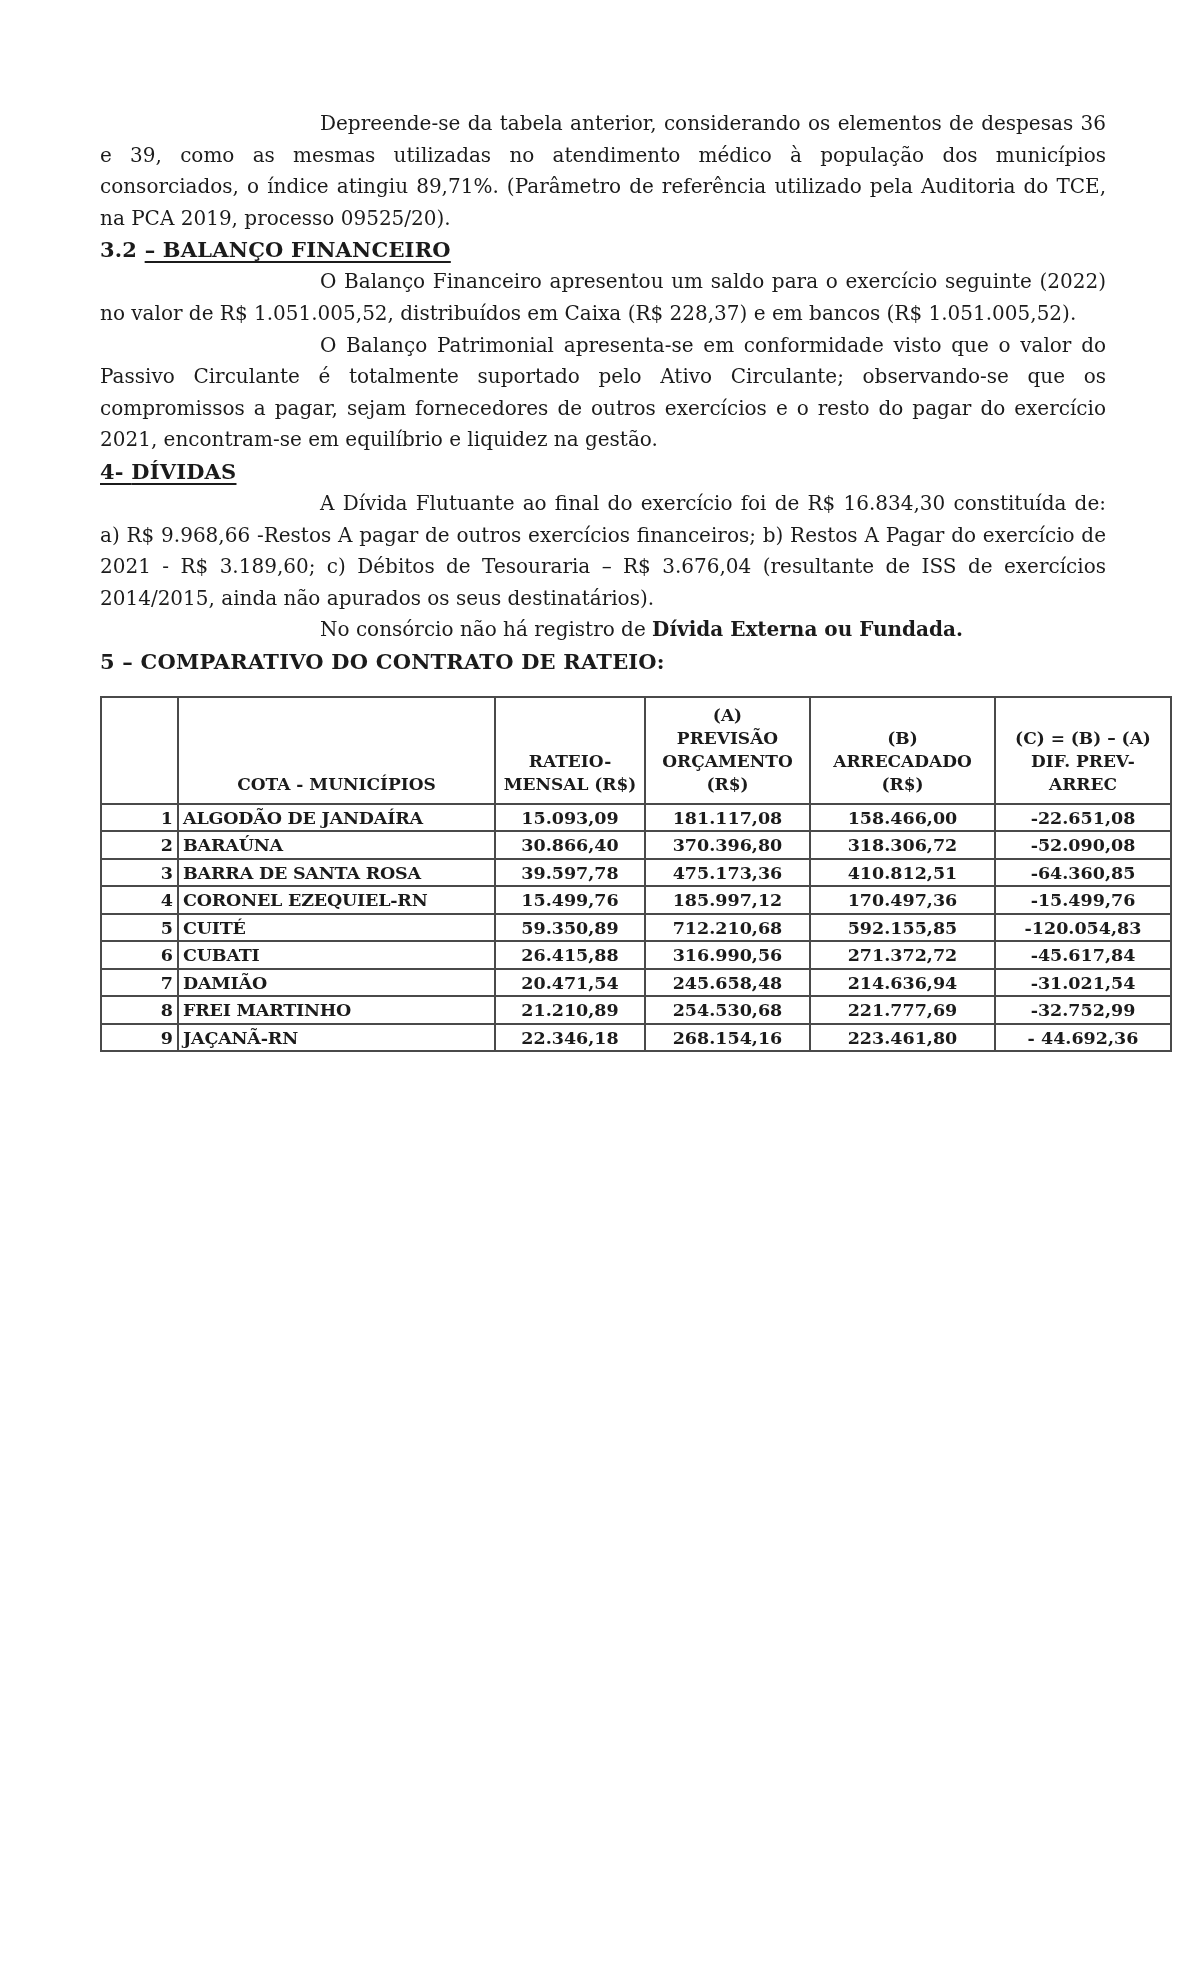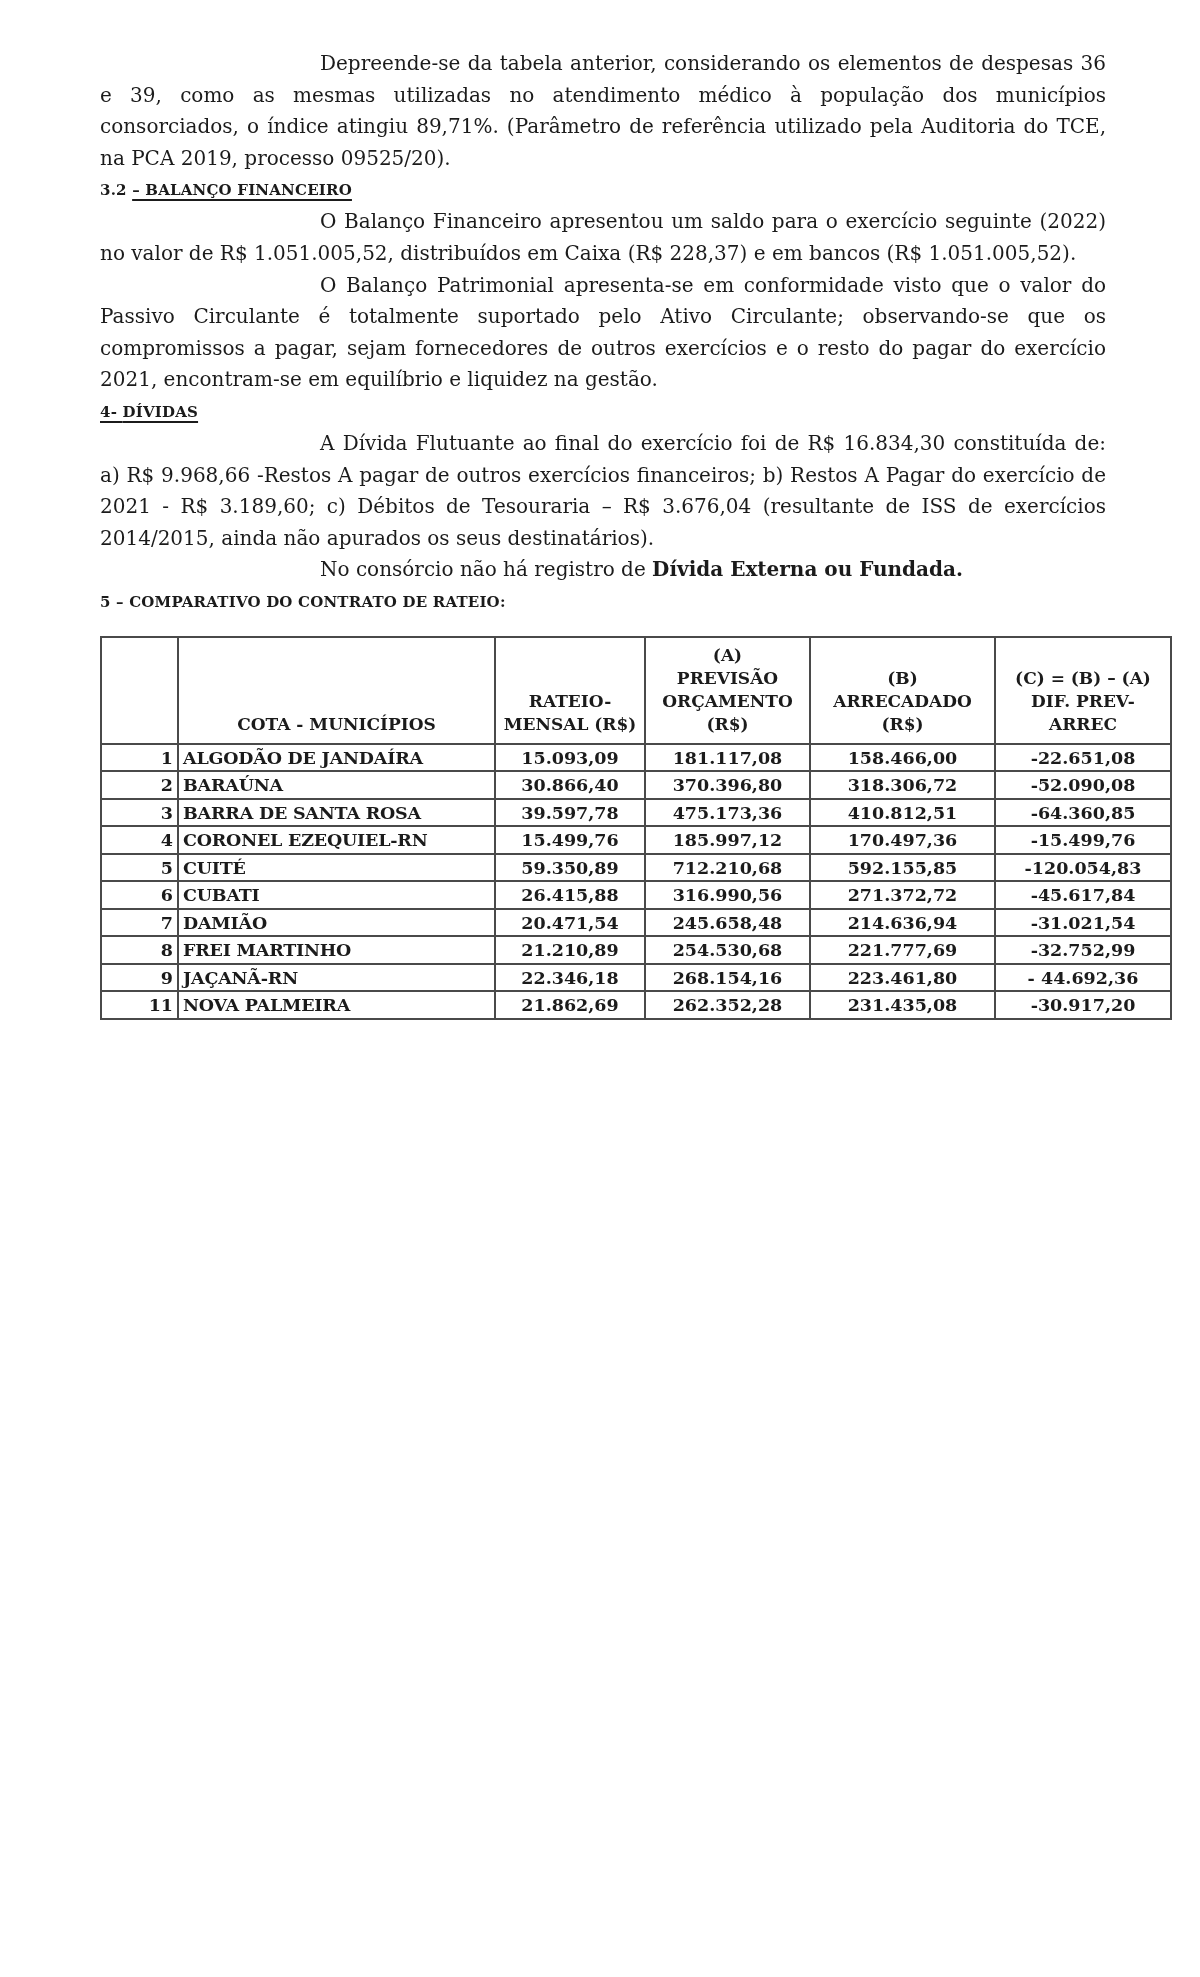--- a/index.html
+++ b/index.html
@@ -9,35 +9,35 @@
     color: #1b1b1b;
     -webkit-font-smoothing: antialiased;
   }
   .page {
     position: relative;
     width: 1200px;
     height: 1977px;
     background: #ffffff;
     overflow: hidden;
     box-sizing: border-box;
-    padding: 48px 0 0 100px;
+    padding: 108px 0 0 100px;
   }
   .textblock { width: 1006px; }
 
   p.par {
     margin: 0;
     font-size: 20px;
     line-height: 31.6px;
     text-align: justify;
     text-indent: 220px;
   }
 
   h2.sec {
     margin: 0;
-    font-size: 15px;
+    font-size: 21px;
     line-height: 32px;
     font-weight: bold;
     letter-spacing: 0.2px;
   }
   .uline {
     text-decoration: underline;
     text-decoration-thickness: 2px;
     text-underline-offset: 4px;
   }
   .m-h32 { margin-top: 95px; }
@@ -195,23 +195,15 @@
           <td class="c-val">-32.752,99</td>
         </tr>
         <tr>
           <td class="c-num">9</td>
           <td class="c-name">JAÇANÃ-RN</td>
           <td class="c-val">22.346,18</td>
           <td class="c-val">268.154,16</td>
           <td class="c-val">223.461,80</td>
           <td class="c-val">- 44.692,36</td>
         </tr>
-        <tr>
-          <td class="c-num">11</td>
-          <td class="c-name">NOVA PALMEIRA</td>
-          <td class="c-val">21.862,69</td>
-          <td class="c-val">262.352,28</td>
-          <td class="c-val">231.435,08</td>
-          <td class="c-val">-30.917,20</td>
-        </tr>
       </tbody>
   </table>
 </div>
 
 </body></html>

